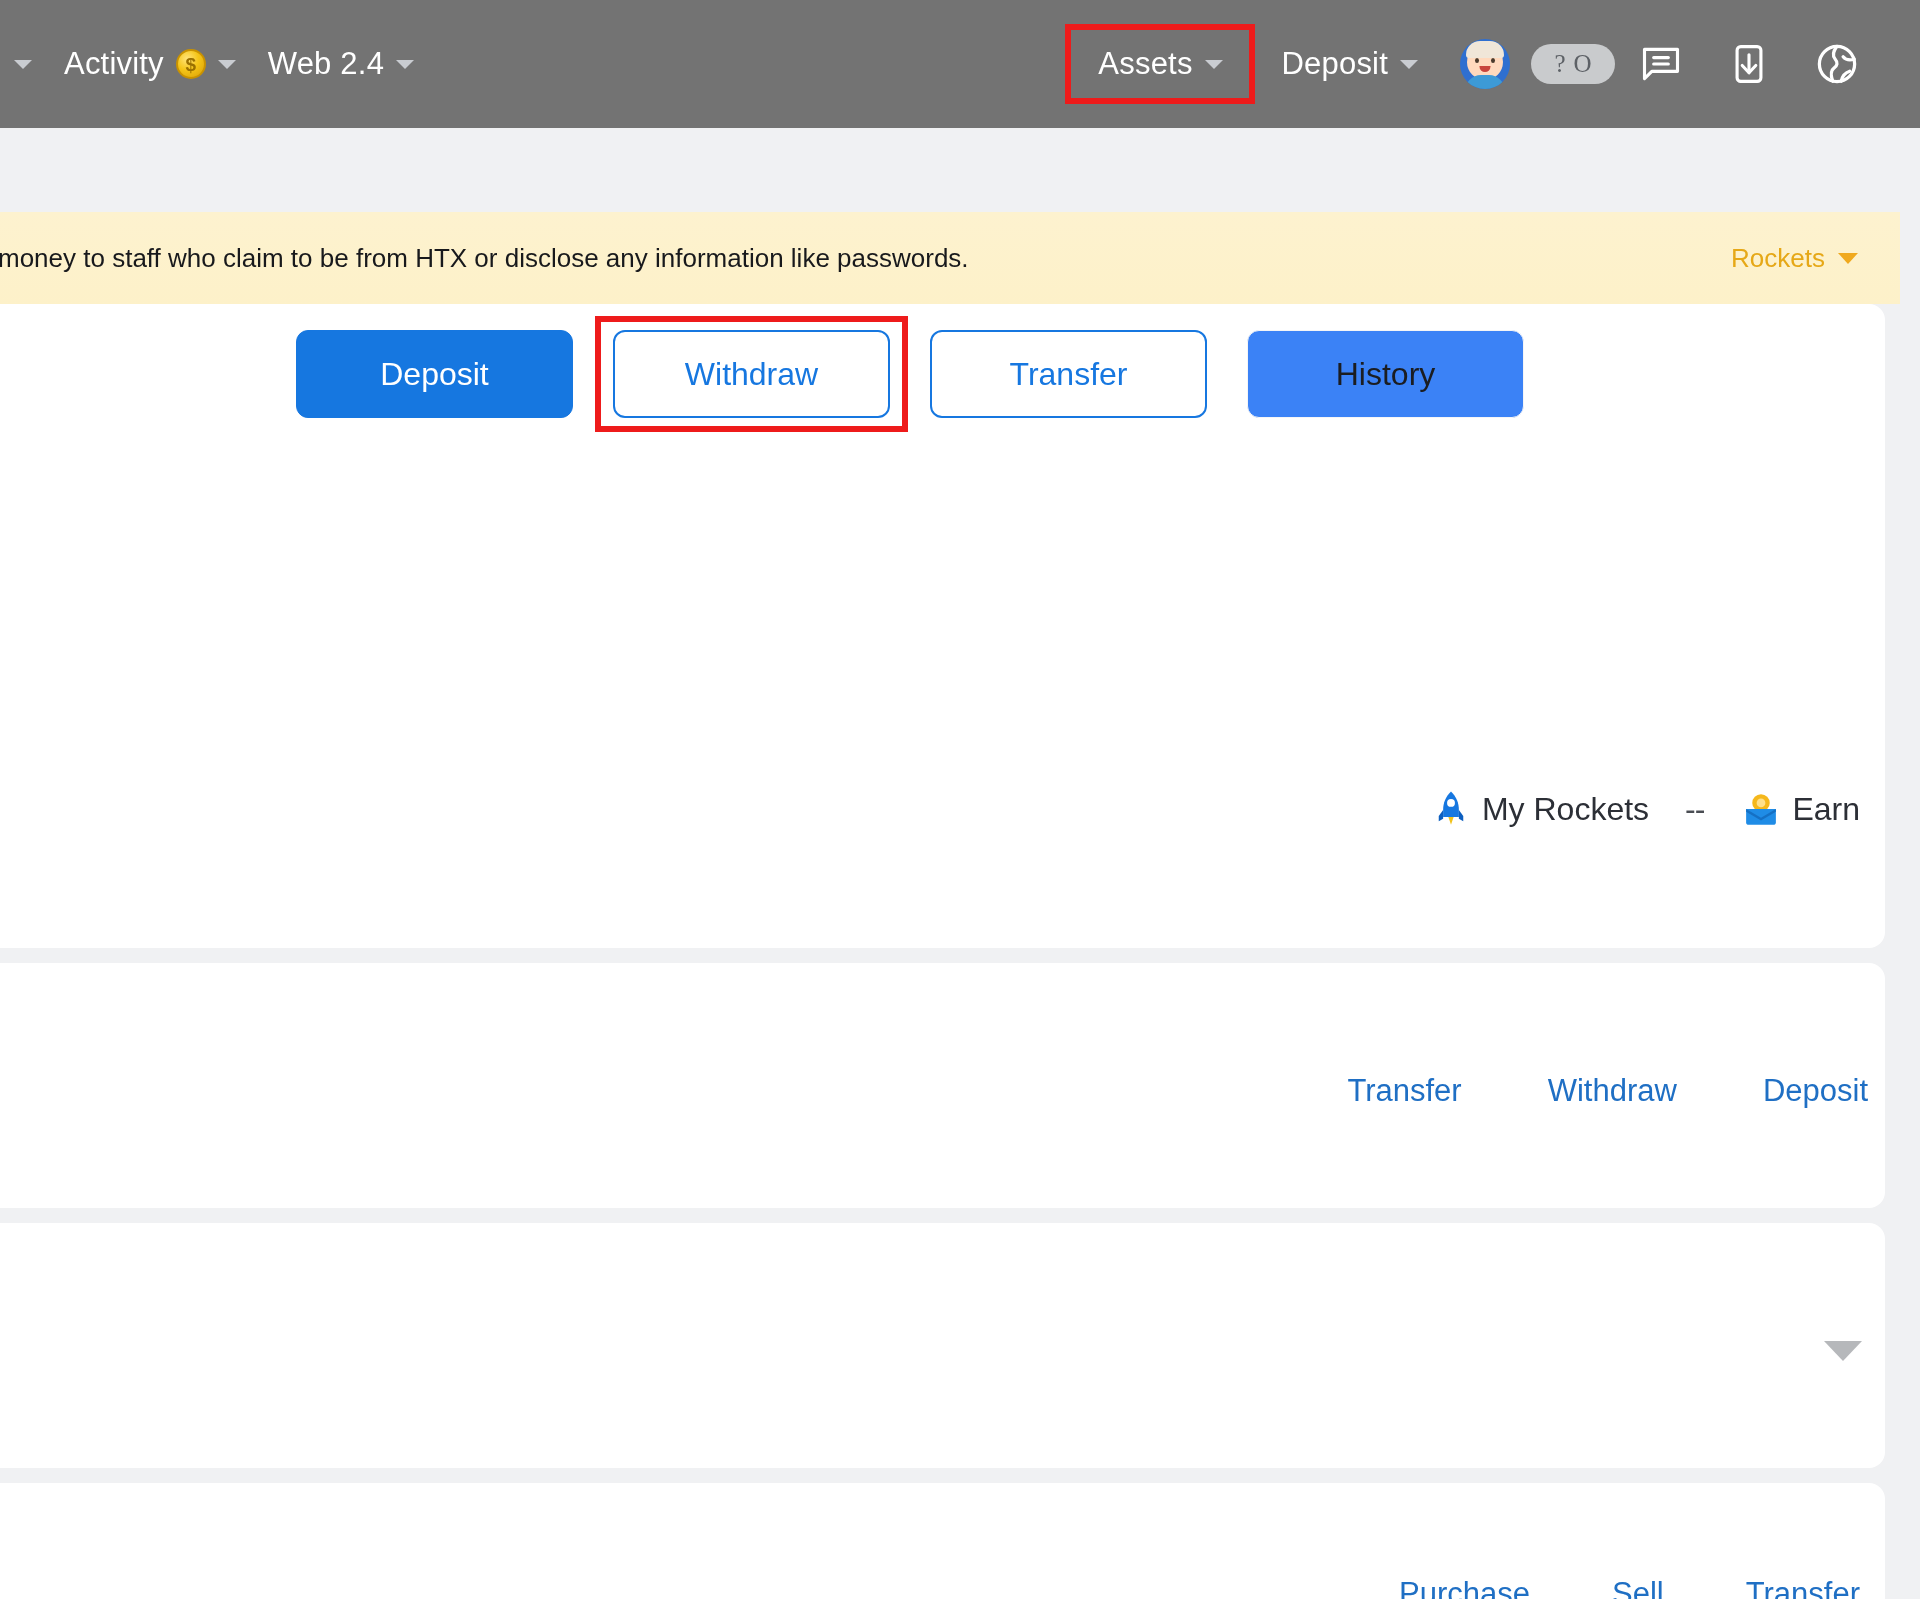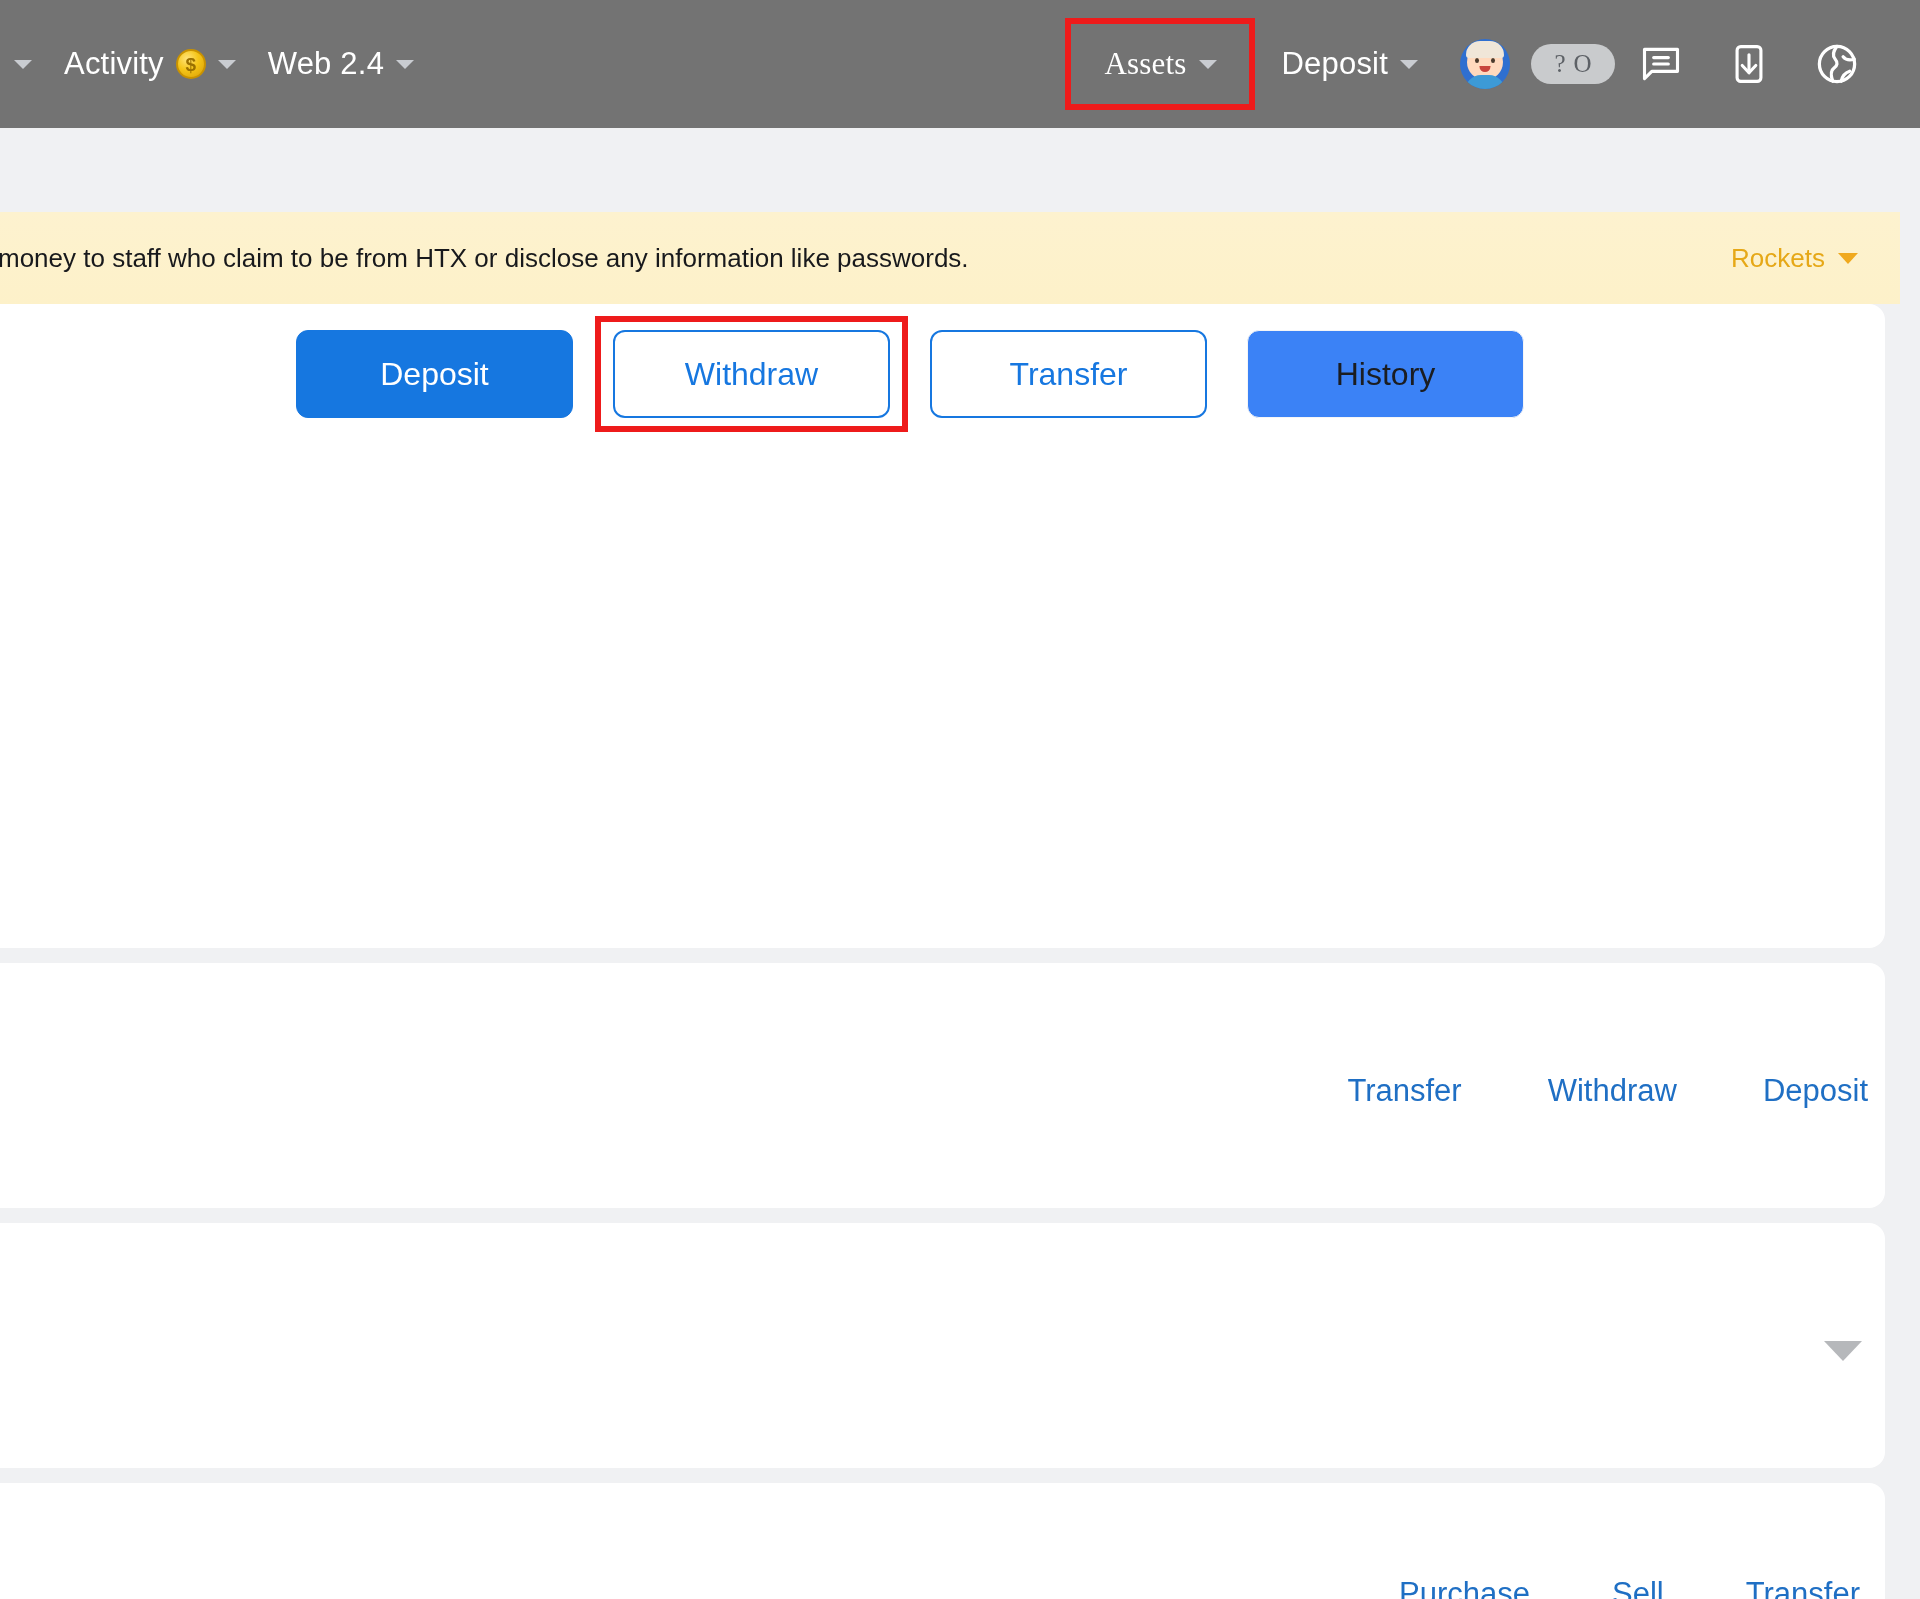--- a/index.html
+++ b/index.html
@@ -65,23 +65,22 @@
     display: flex;
     align-items: center;
     padding-right: 46px;
   }
   .assets-wrap {
     position: relative;
     display: flex;
     align-items: center;
     justify-content: center;
     width: 190px;
-    height: 92px;
+    height: 80px;
     margin-right: 10px;
-    font-family: Liberation Serif, serif;
   }
   .hl-box {
     position: absolute;
     left: 0; top: 0; right: 0; bottom: 0;
     border: 6px solid #ee1b1b;
     pointer-events: none;
   }
   .nav-right .nav-item { font-size: 31px; }
 
   .icon-btn {
@@ -400,20 +399,46 @@
       <span>Transfer</span>
     </div>
 
     <div class="btn ghost">
       <span>History</span>
     </div>
 
 
   </div>
 
+  <div class="rockets-row">
+
+    <div class="rk-item">
+      <svg class="rk-icon" viewBox="0 0 48 48">
+        <path d="M24 4c6 6 9 13 9 21v8H15v-8c0-8 3-15 9-21z" fill="#1677e0"></path>
+        <path d="M15 25l-5 7v6l5-3z" fill="#0d5fc0"></path>
+        <path d="M33 25l5 7v6l-5-3z" fill="#0d5fc0"></path>
+        <circle cx="24" cy="17" r="4.5" fill="#ffffff"></circle>
+        <path d="M21 33h6l-3 9z" fill="#f2c21a"></path>
+      </svg>
+      <span>My Rockets</span>
+    </div>
+
+    <span class="rk-dash">--</span>
+
+    <div class="rk-item">
+      <svg class="rk-icon" viewBox="0 0 48 48">
+        <circle cx="24" cy="17" r="10" fill="#f5b81c"></circle>
+        <circle cx="24" cy="17" r="5" fill="#ffe08a"></circle>
+        <path d="M7 24h34v15a3 3 0 0 1-3 3H10a3 3 0 0 1-3-3z" fill="#1f8ce6"></path>
+        <path d="M7 24l17 10 17-10v3L24 37 7 27z" fill="#1570c4"></path>
+      </svg>
+      <span>Earn</span>
+    </div>
+
+  </div>
 
   <div class="card" id="card-spot"></div>
   <div class="link-row" id="links-spot">
     <span class="lnk">Transfer</span>
     <span class="lnk">Withdraw</span>
     <span class="lnk">Deposit</span>
   </div>
 
   <div class="card" id="card-wealth"></div>
   <div class="chev-collapse"></div>

